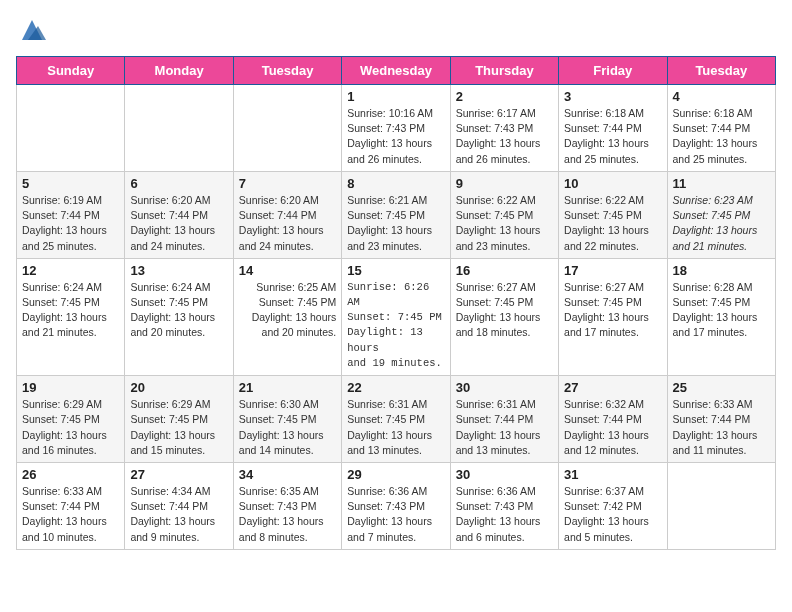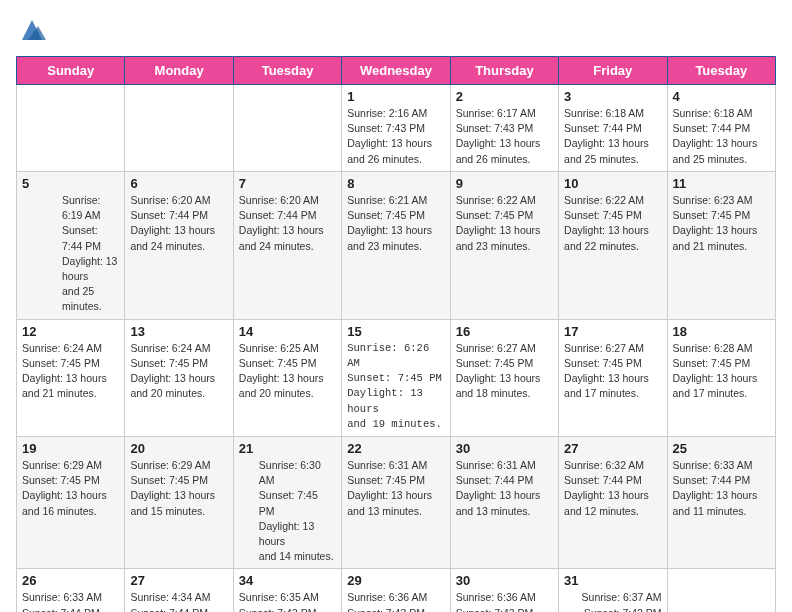--- a/index.html
+++ b/index.html
@@ -124,21 +124,21 @@
         <th>Tuesday</th>
       </tr>
   </thead>
   <tbody id="calendar-body">
   <tr>
         <td class="empty-cell"></td>
         <td class="empty-cell"></td>
         <td class="empty-cell"></td>
         <td>
           <span class="day-number">1</span>
-          <div class="day-info" style="white-space: pre-line;">Sunrise: 2:16 AM
+          <div class="day-info" style="white-space: pre-line;">Sunrise: 10:16 AM
 Sunset: 7:43 PM
 Daylight: 13 hours
 and 26 minutes.</div>
         </td>
         <td>
           <span class="day-number">2</span>
           <div class="day-info" style="white-space: pre-line;">Sunrise: 6:17 AM
 Sunset: 7:43 PM
 Daylight: 13 hours
 and 26 minutes.</div>
@@ -154,21 +154,21 @@
           <span class="day-number">4</span>
           <div class="day-info" style="white-space: pre-line;">Sunrise: 6:18 AM
 Sunset: 7:44 PM
 Daylight: 13 hours
 and 25 minutes.</div>
         </td>
       </tr>
       <tr>
         <td>
           <span class="day-number">5</span>
-          <div class="day-info" style="white-space: pre-line; margin-left: 40px;">Sunrise: 6:19 AM
+          <div class="day-info" style="white-space: pre-line;">Sunrise: 6:19 AM
 Sunset: 7:44 PM
 Daylight: 13 hours
 and 25 minutes.</div>
         </td>
         <td>
           <span class="day-number">6</span>
           <div class="day-info" style="white-space: pre-line;">Sunrise: 6:20 AM
 Sunset: 7:44 PM
 Daylight: 13 hours
 and 24 minutes.</div>
@@ -196,21 +196,21 @@
         </td>
         <td>
           <span class="day-number">10</span>
           <div class="day-info" style="white-space: pre-line;">Sunrise: 6:22 AM
 Sunset: 7:45 PM
 Daylight: 13 hours
 and 22 minutes.</div>
         </td>
         <td>
           <span class="day-number">11</span>
-          <div class="day-info" style="white-space: pre-line;">Sunrise: 6:23 AM
+          <div class="day-info" style="white-space: pre-line; font-style: italic;">Sunrise: 6:23 AM
 Sunset: 7:45 PM
 Daylight: 13 hours
 and 21 minutes.</div>
         </td>
       </tr>
       <tr>
         <td>
           <span class="day-number">12</span>
           <div class="day-info" style="white-space: pre-line;">Sunrise: 6:24 AM
 Sunset: 7:45 PM
@@ -219,21 +219,21 @@
         </td>
         <td>
           <span class="day-number">13</span>
           <div class="day-info" style="white-space: pre-line;">Sunrise: 6:24 AM
 Sunset: 7:45 PM
 Daylight: 13 hours
 and 20 minutes.</div>
         </td>
         <td>
           <span class="day-number">14</span>
-          <div class="day-info" style="white-space: pre-line;">Sunrise: 6:25 AM
+          <div class="day-info" style="white-space: pre-line; text-align: right;">Sunrise: 6:25 AM
 Sunset: 7:45 PM
 Daylight: 13 hours
 and 20 minutes.</div>
         </td>
         <td>
           <span class="day-number">15</span>
           <div class="day-info" style="white-space: pre-line; font-family: Liberation Mono, monospace;">Sunrise: 6:26 AM
 Sunset: 7:45 PM
 Daylight: 13 hours
 and 19 minutes.</div>
@@ -270,21 +270,21 @@
         </td>
         <td>
           <span class="day-number">20</span>
           <div class="day-info" style="white-space: pre-line;">Sunrise: 6:29 AM
 Sunset: 7:45 PM
 Daylight: 13 hours
 and 15 minutes.</div>
         </td>
         <td>
           <span class="day-number">21</span>
-          <div class="day-info" style="white-space: pre-line; margin-left: 20px;">Sunrise: 6:30 AM
+          <div class="day-info" style="white-space: pre-line;">Sunrise: 6:30 AM
 Sunset: 7:45 PM
 Daylight: 13 hours
 and 14 minutes.</div>
         </td>
         <td>
           <span class="day-number">22</span>
           <div class="day-info" style="white-space: pre-line;">Sunrise: 6:31 AM
 Sunset: 7:45 PM
 Daylight: 13 hours
 and 13 minutes.</div>
@@ -342,21 +342,21 @@
         </td>
         <td>
           <span class="day-number">30</span>
           <div class="day-info" style="white-space: pre-line;">Sunrise: 6:36 AM
 Sunset: 7:43 PM
 Daylight: 13 hours
 and 6 minutes.</div>
         </td>
         <td>
           <span class="day-number">31</span>
-          <div class="day-info" style="white-space: pre-line; text-align: right;">Sunrise: 6:37 AM
+          <div class="day-info" style="white-space: pre-line;">Sunrise: 6:37 AM
 Sunset: 7:42 PM
 Daylight: 13 hours
 and 5 minutes.</div>
         </td>
         <td class="empty-cell"></td>
       </tr>
     </tbody>
 </table>
 
 </body></html>

